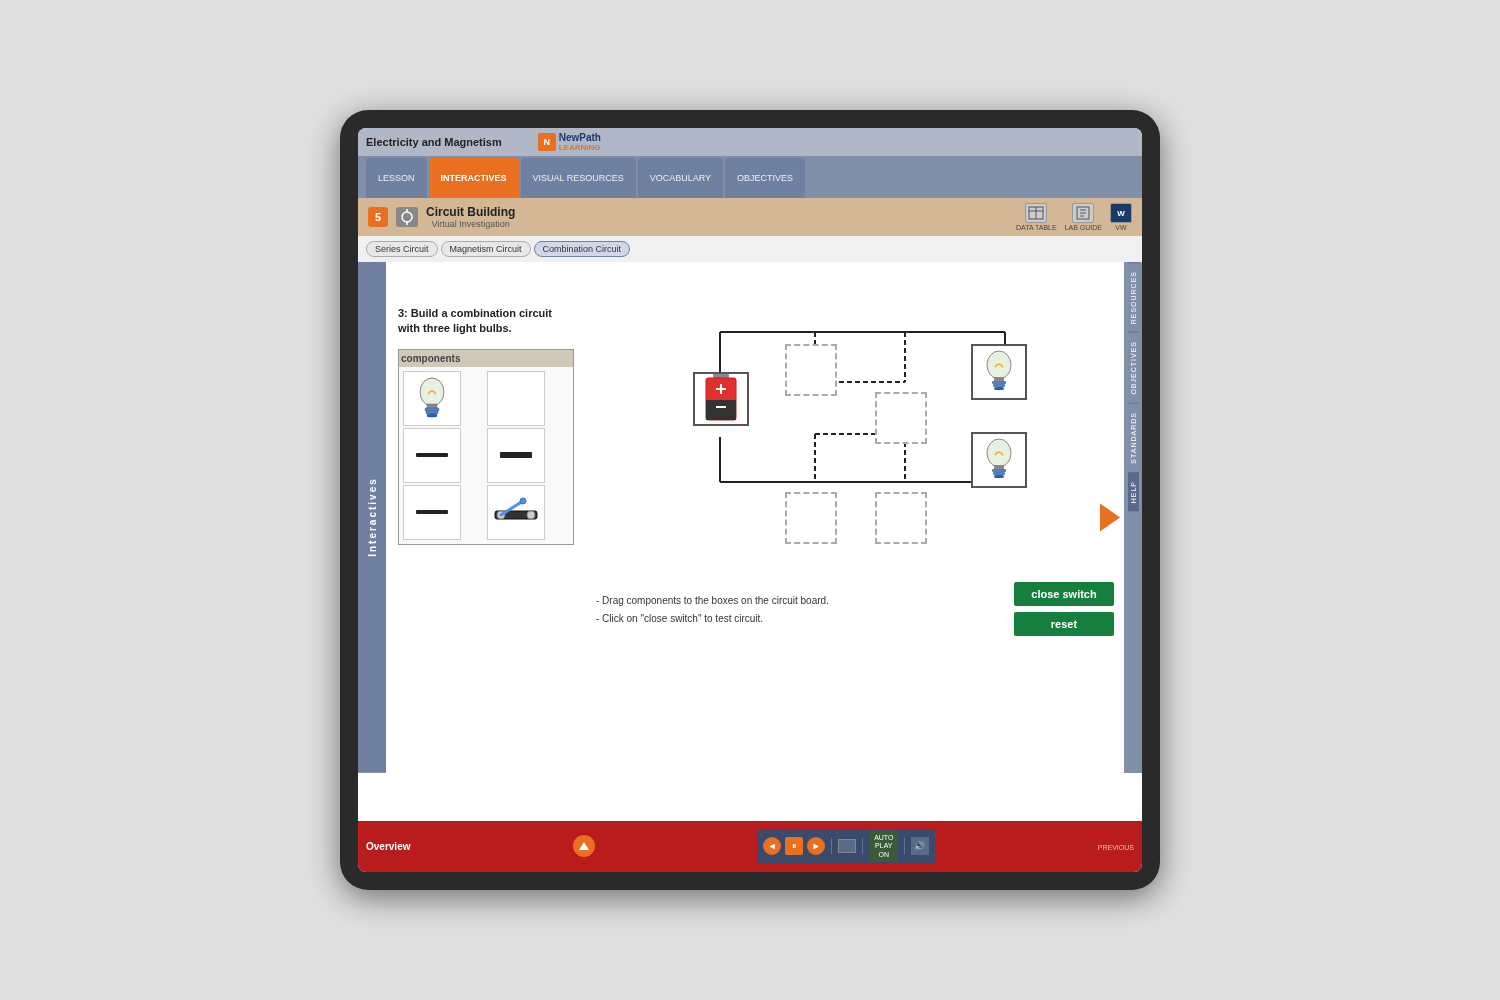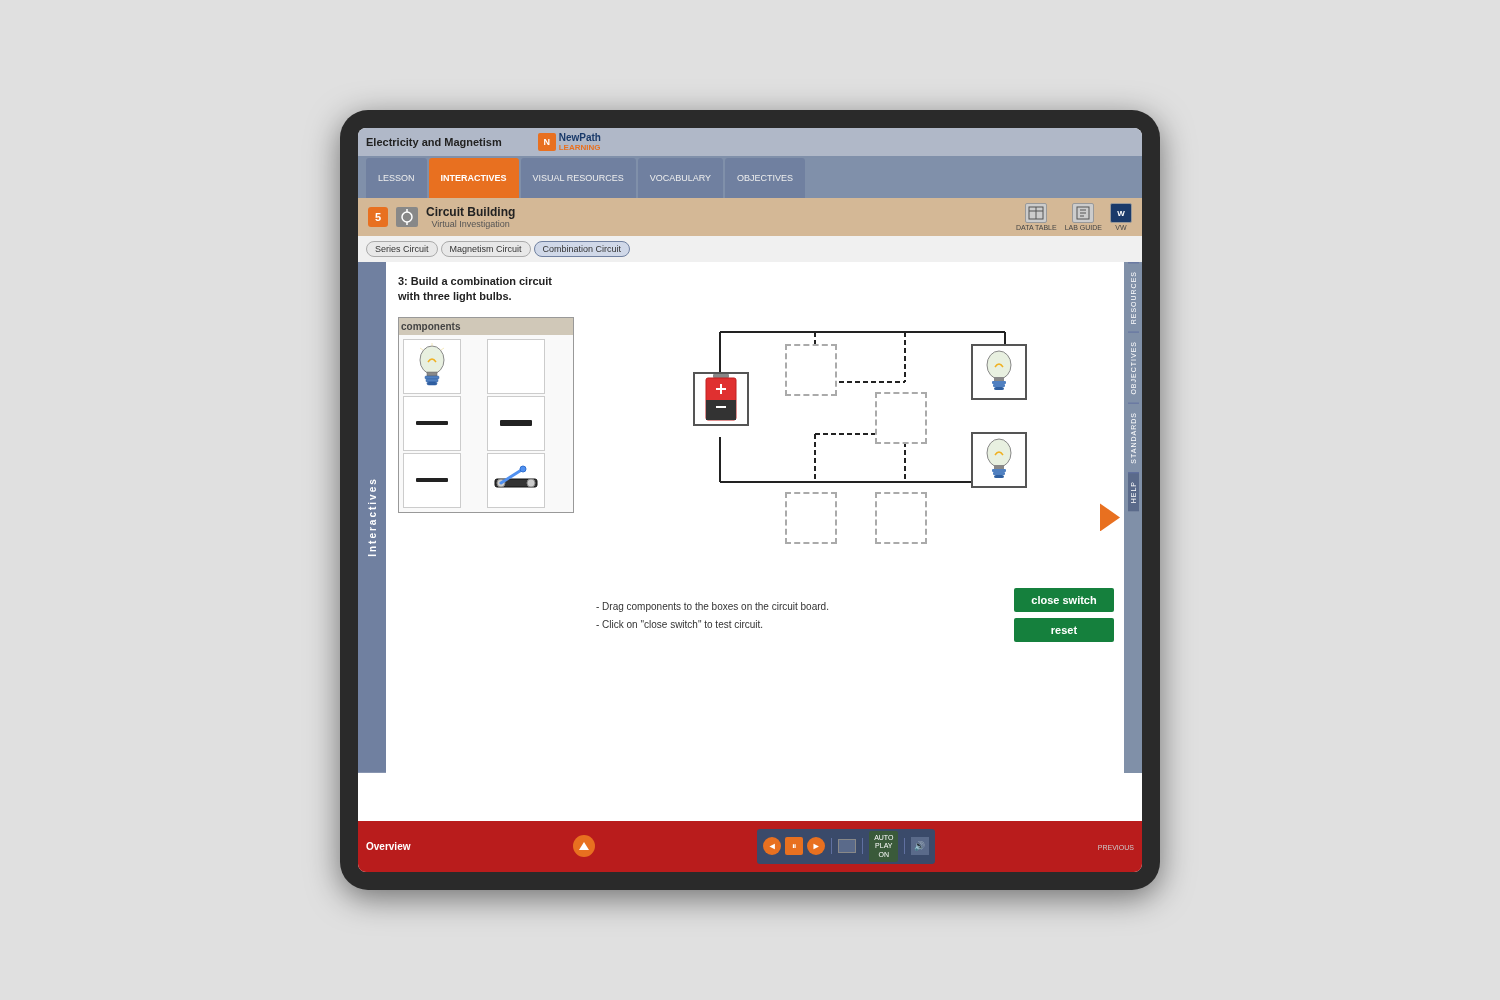--- a/index.html
+++ b/index.html
@@ -203,20 +203,21 @@
       display: flex;
       overflow: hidden;
       position: relative;
     }
 
     
     .left-panel {
       width: 200px;
       padding: 12px;
       flex-shrink: 0;
+      margin-top: 32px;
     }
     .instruction-text {
       font-size: 11px;
       font-weight: bold;
       color: #222;
       margin-bottom: 12px;
       line-height: 1.4;
     }
 
     .components-box {
@@ -410,21 +411,21 @@
       border: none;
       color: white;
       width: 18px;
       height: 18px;
       cursor: pointer;
       font-size: 9px;
     }
 
     .circuit-lower-area {
       display: flex;
-      margin-top: 16px;
+      margin-top: 10px;
     }
     .circuit-instructions-col {
       flex: 1;
     }
     .circuit-buttons-col {
       display: flex;
       flex-direction: column;
       gap: 6px;
       margin-left: 20px;
     }

